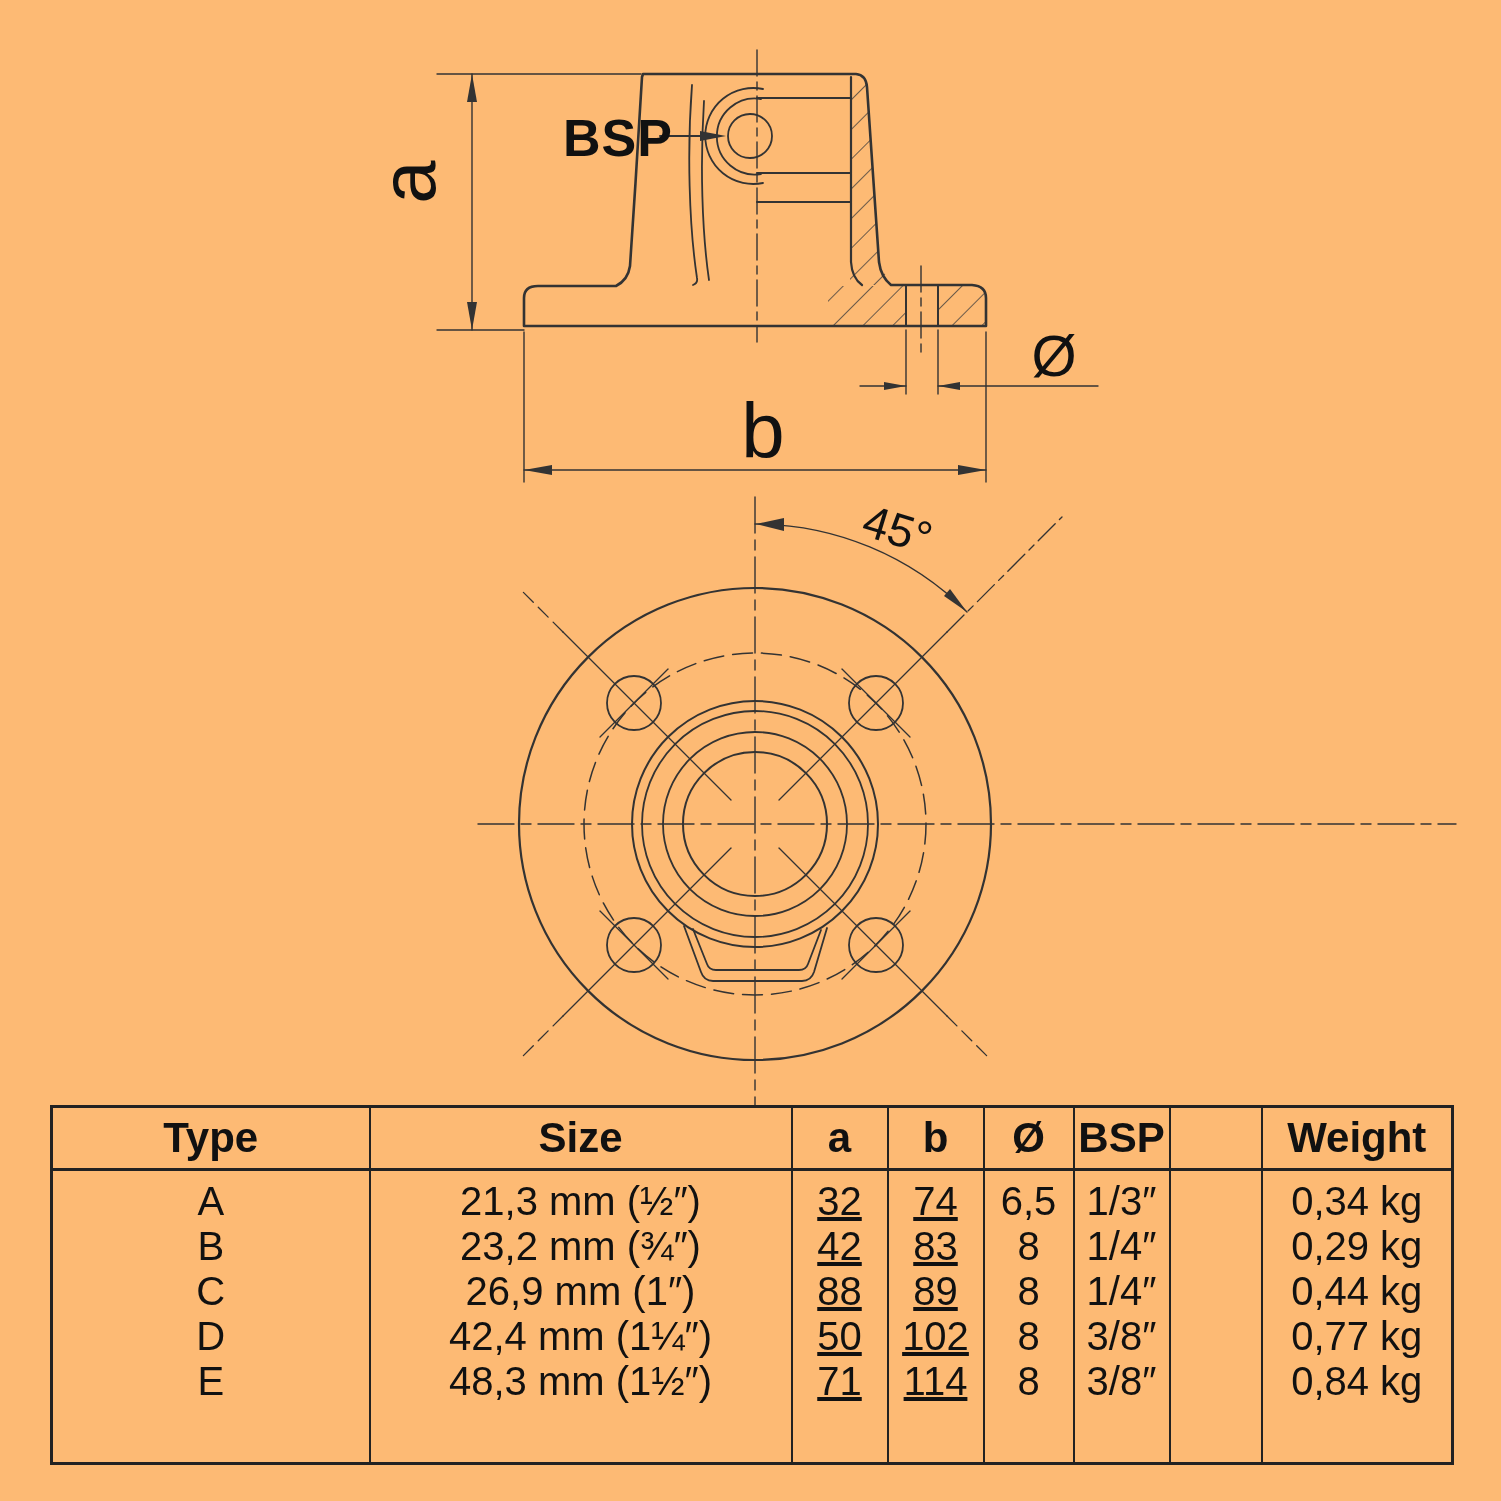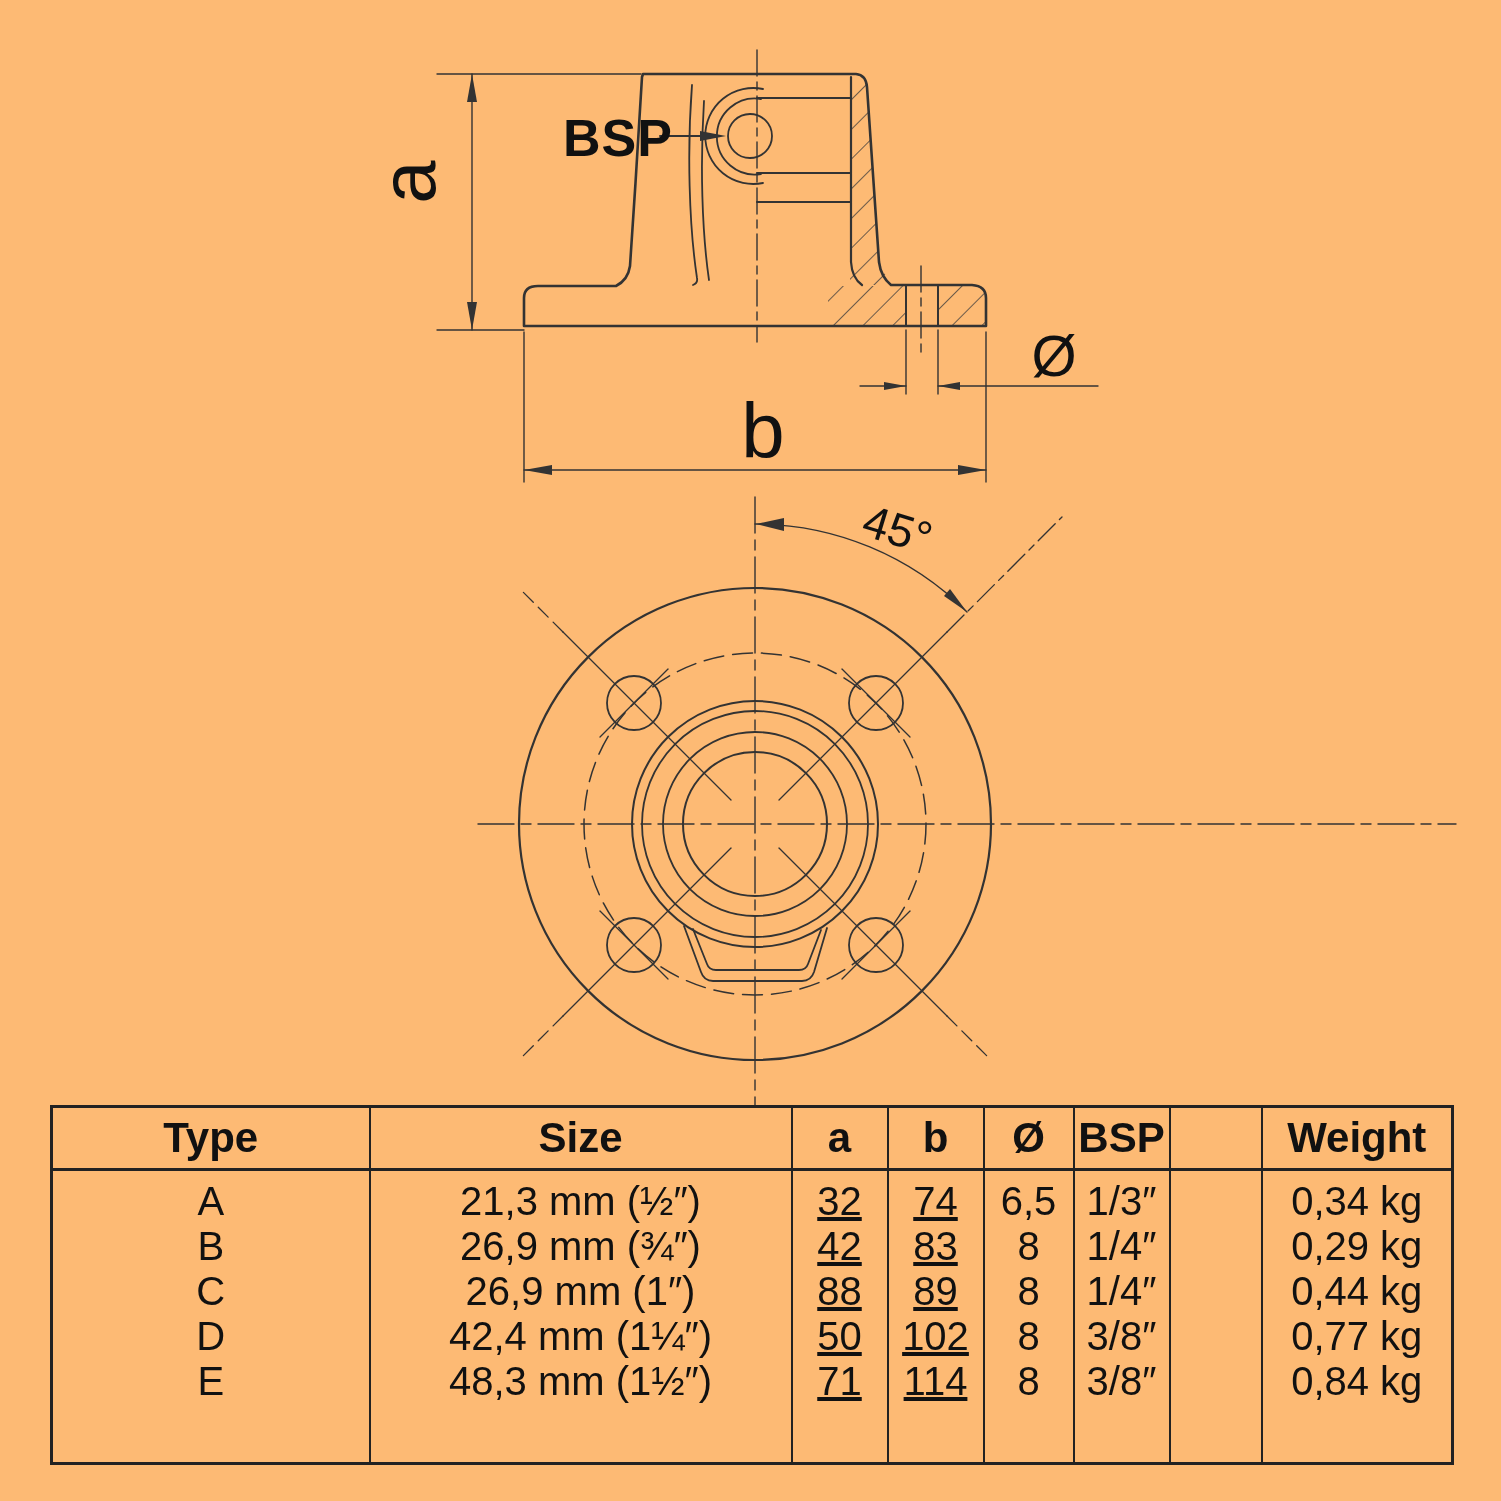--- a/index.html
+++ b/index.html
@@ -190,21 +190,21 @@
           <td>21,3 mm (½″)</td>
           <td class="ar">32</td>
           <td class="ar">74</td>
           <td class="ard">6,5</td>
           <td class="al">1/3″</td>
           <td></td>
           <td>0,34 kg</td>
         </tr>
         <tr>
           <td>B</td>
-          <td>26,9 mm (¾″)</td>
+          <td>23,2 mm (¾″)</td>
           <td class="ar">42</td>
           <td class="ar">83</td>
           <td class="ard">8</td>
           <td class="al">1/4″</td>
           <td></td>
           <td>0,29 kg</td>
         </tr>
         <tr>
           <td>C</td>
           <td>26,9 mm (1″)</td>

